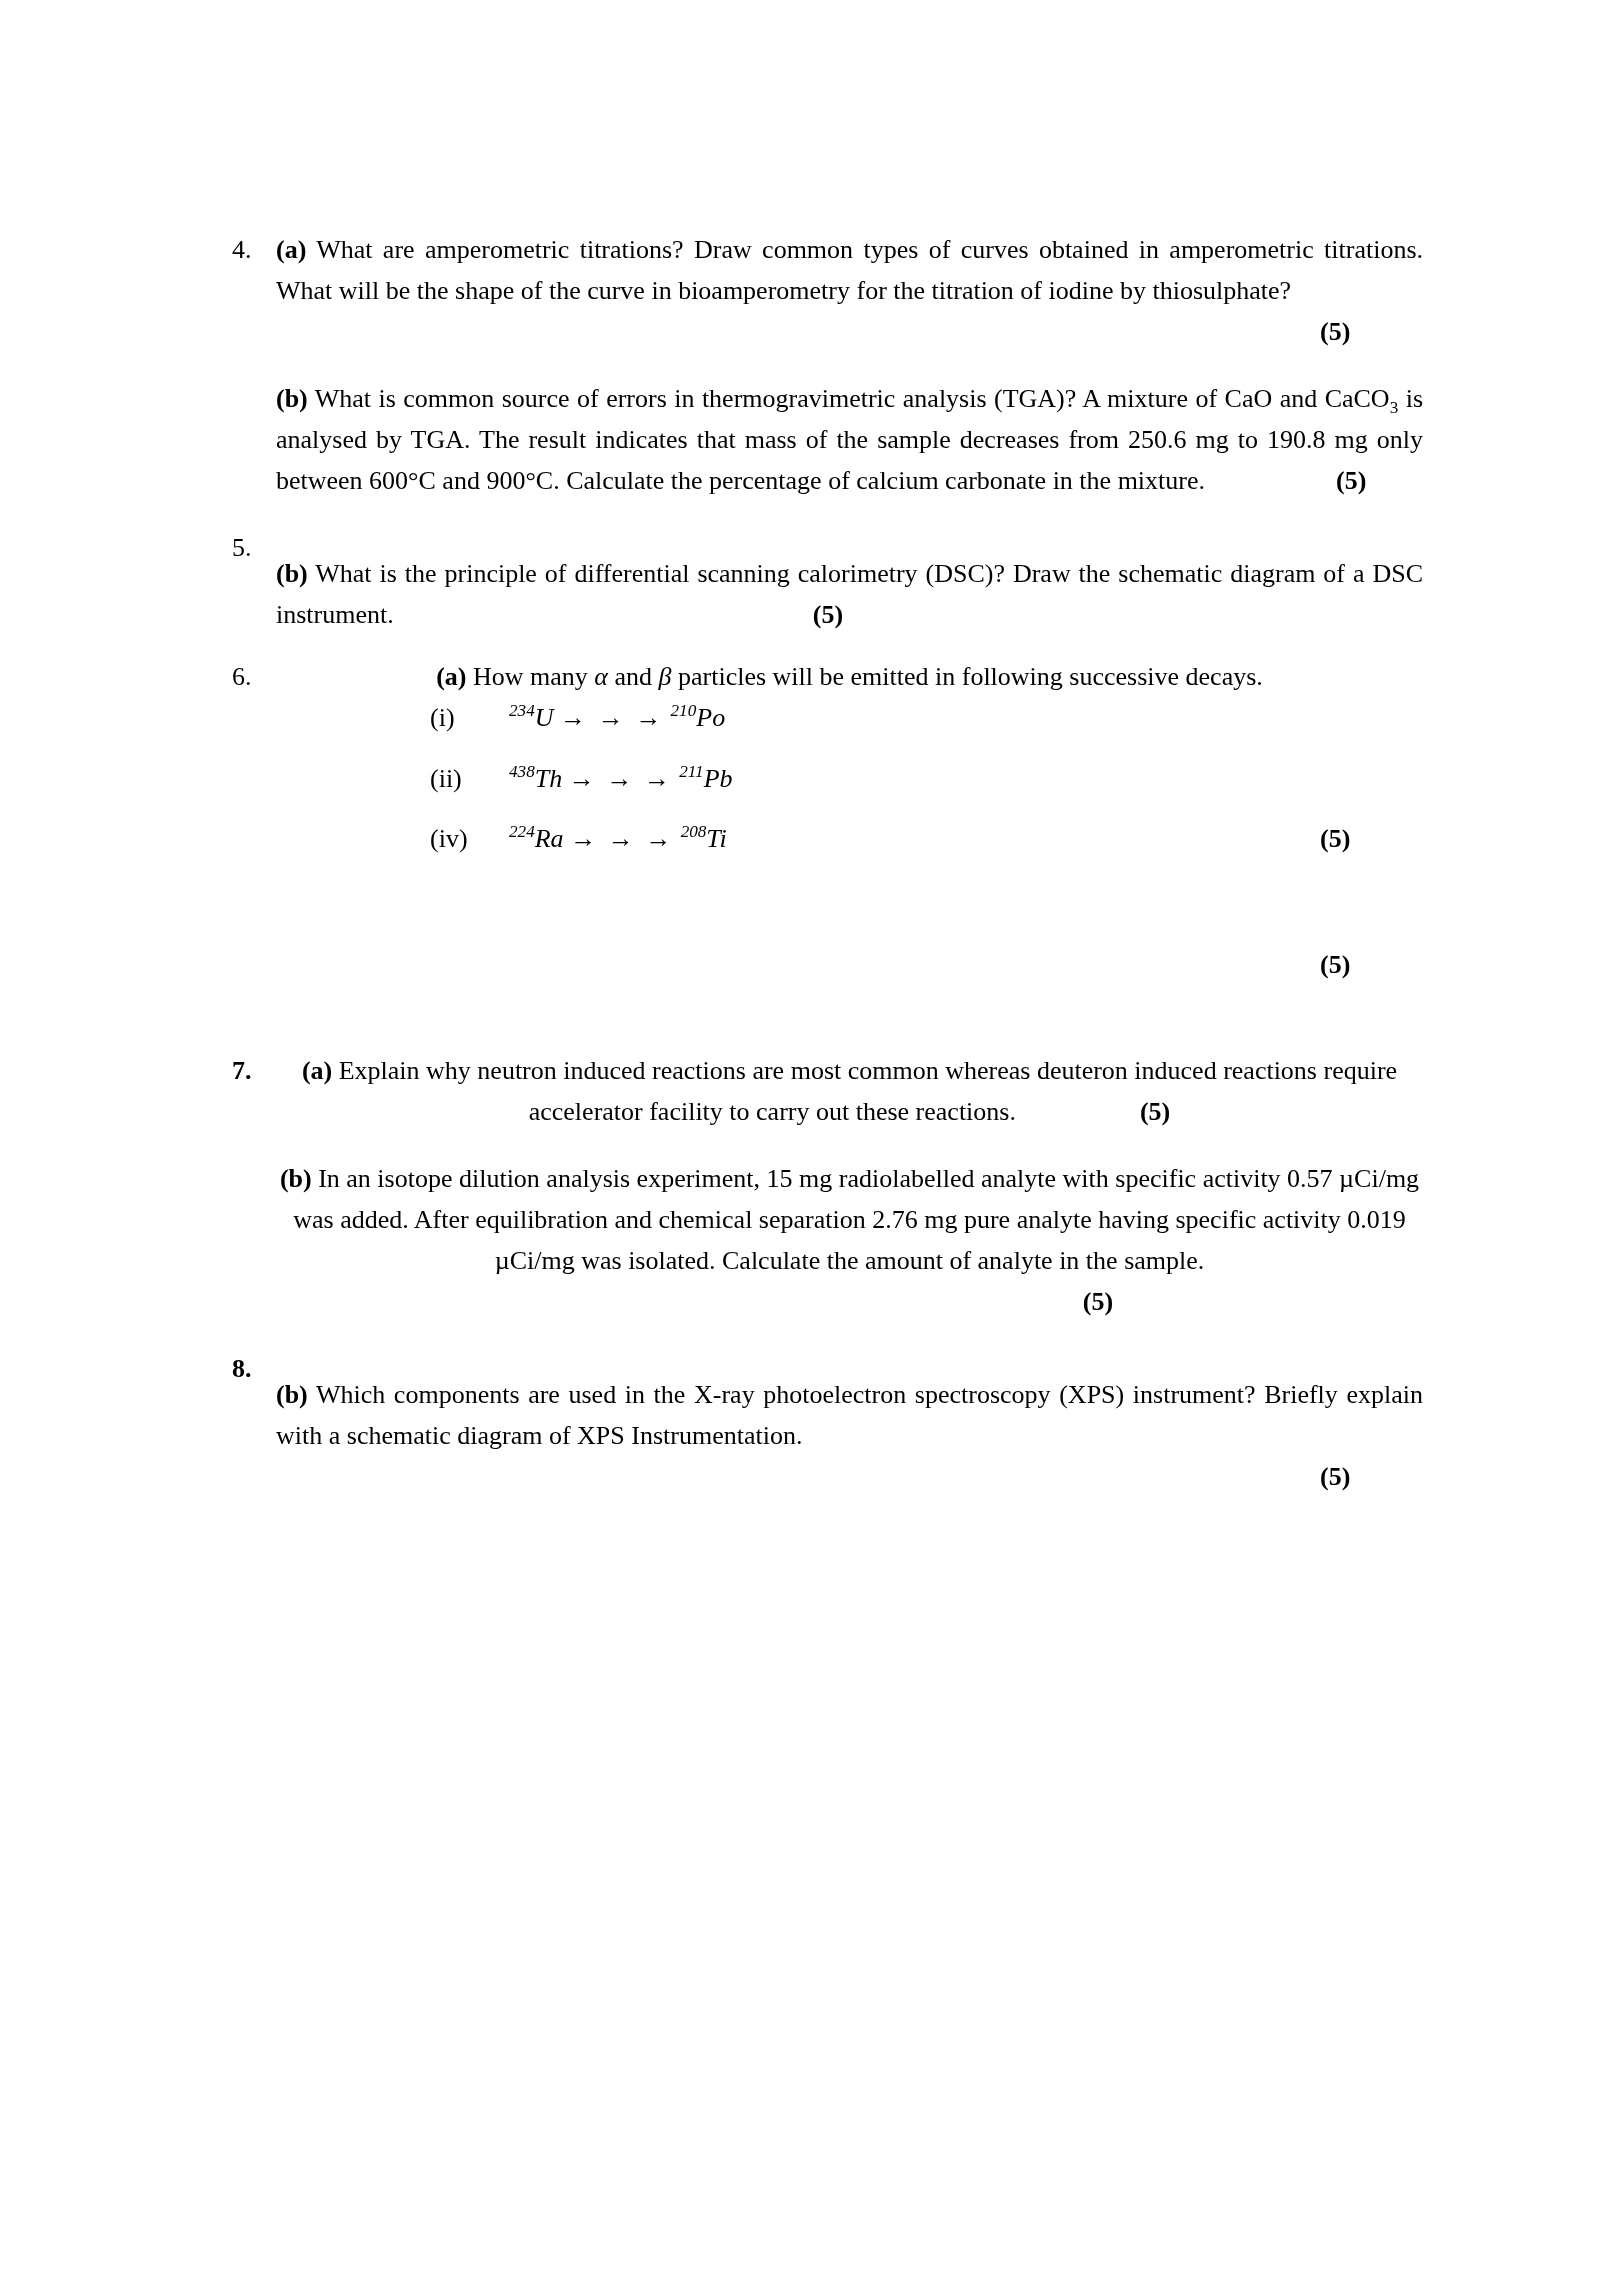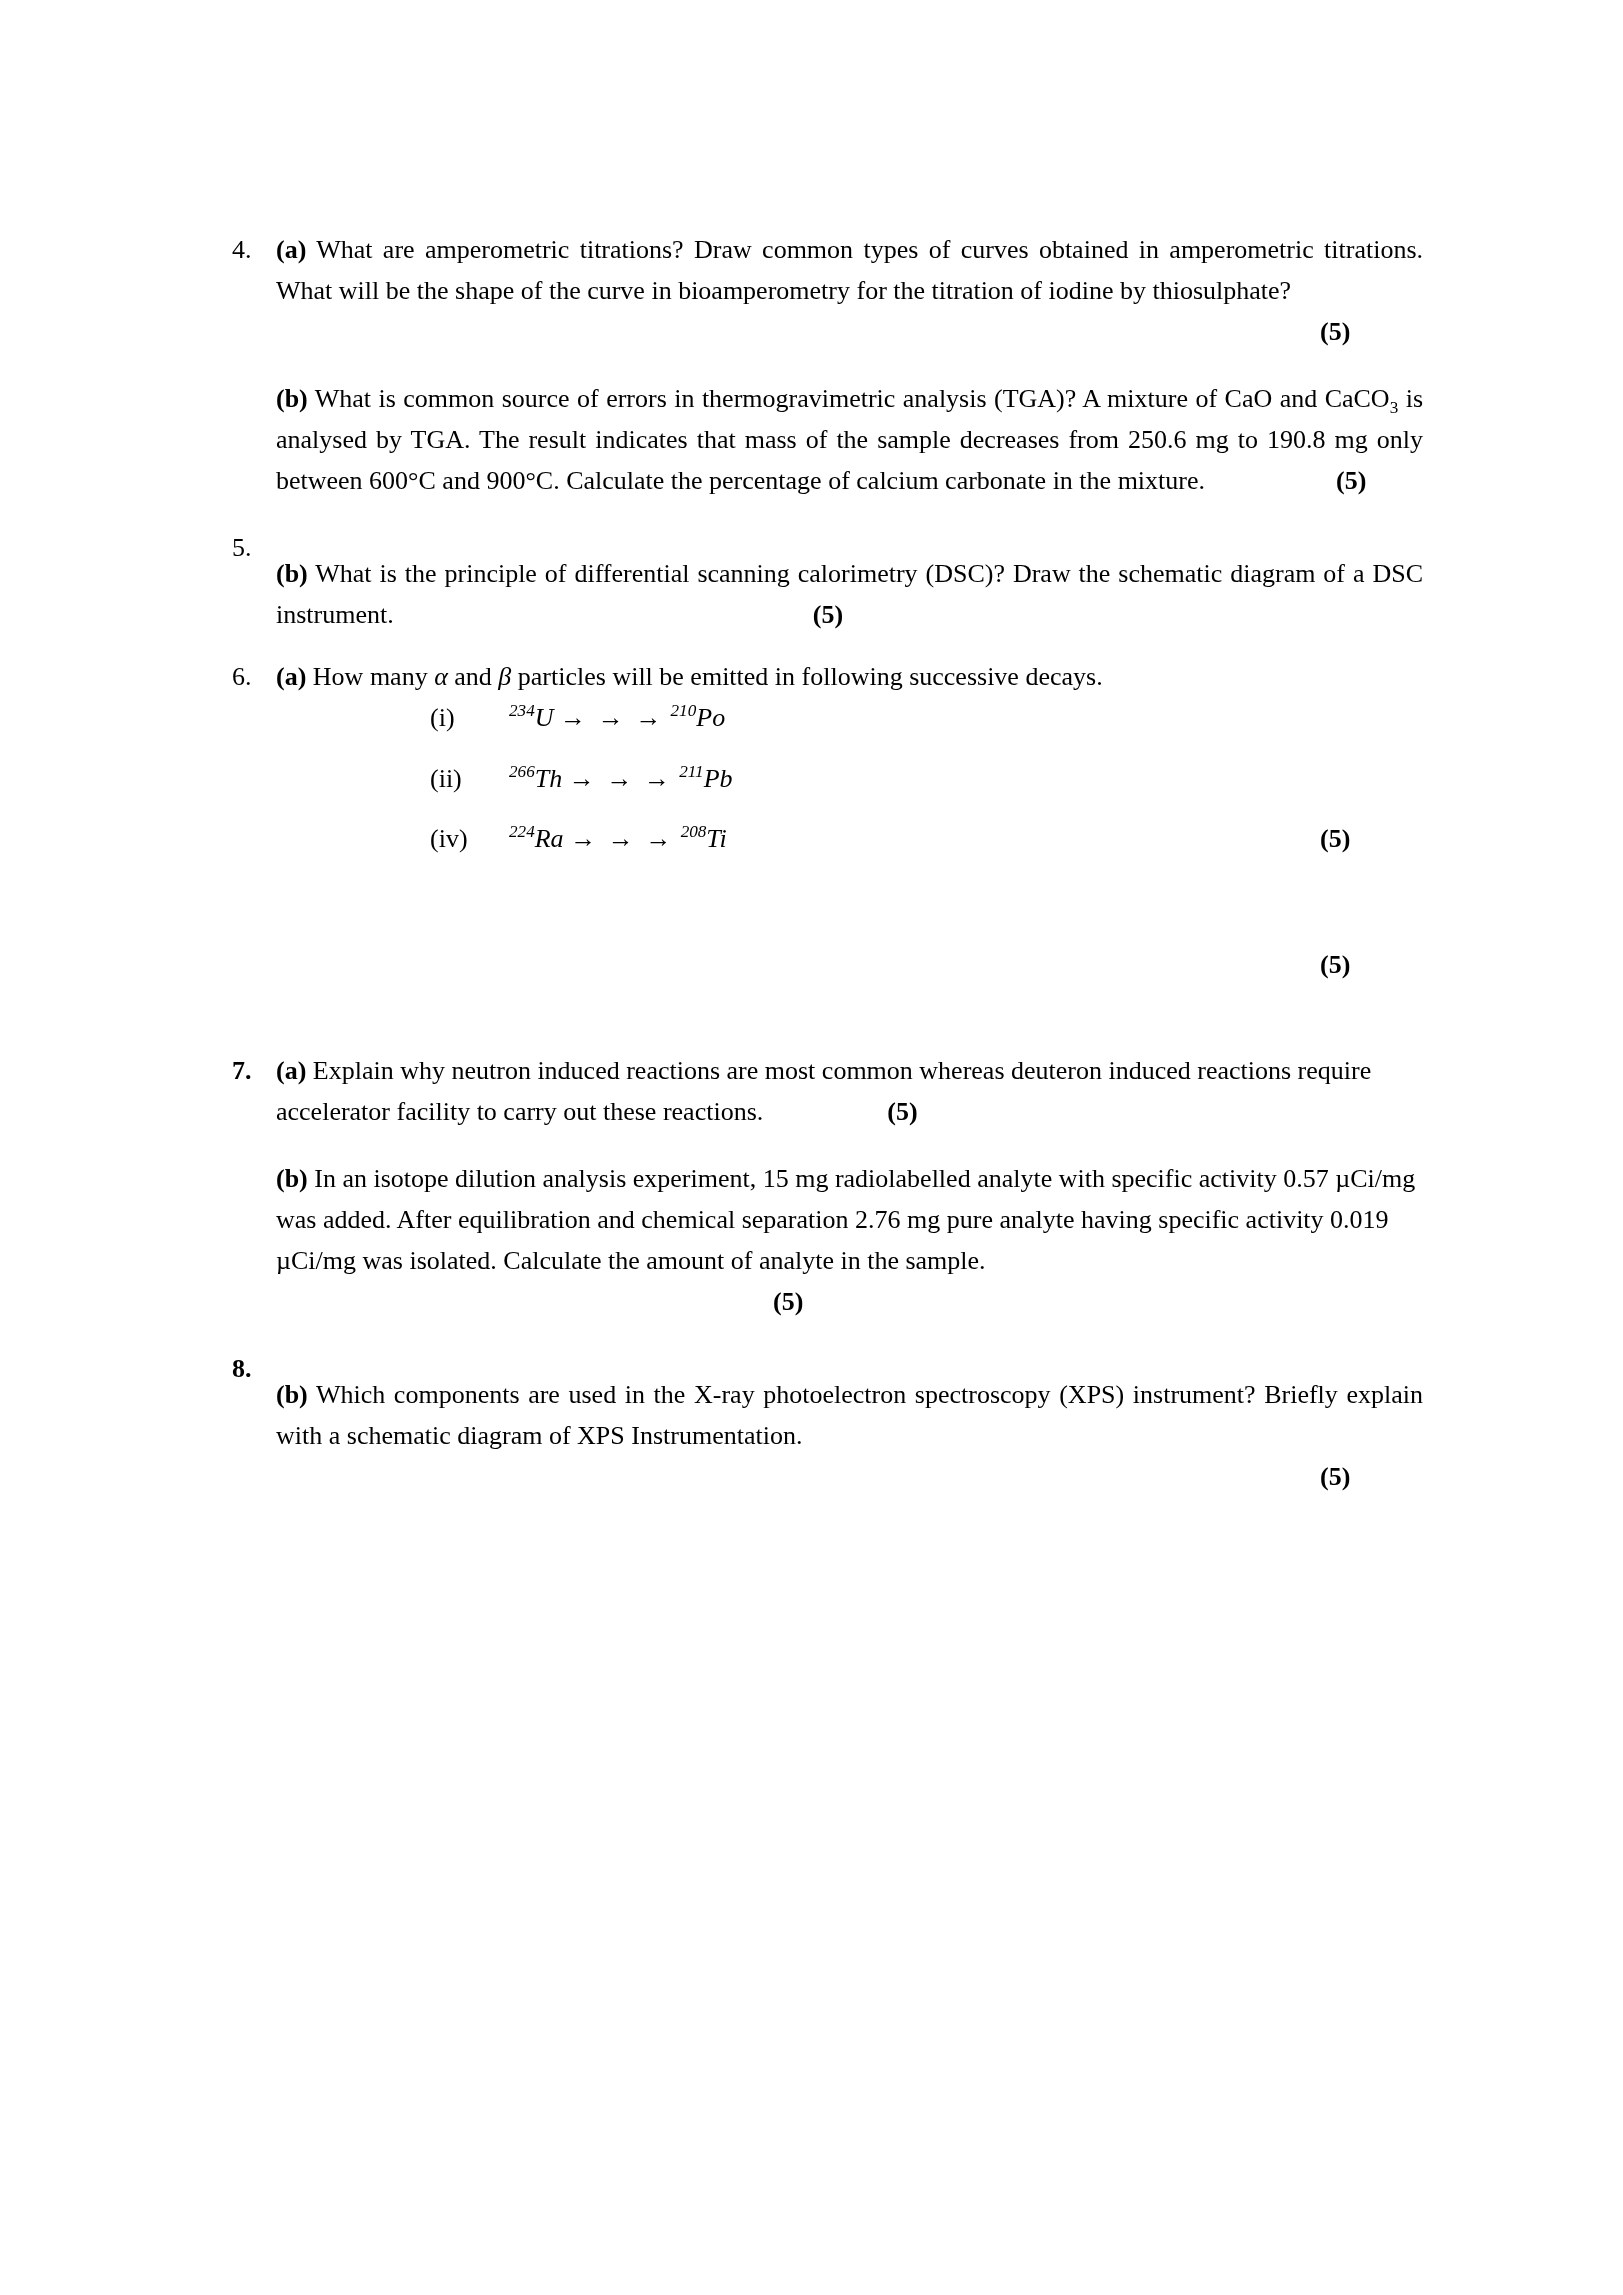--- a/index.html
+++ b/index.html
@@ -44,21 +44,21 @@
   }
 
   .para {
     font-size: 26px;
     line-height: 41px;
     text-align: justify;
     text-justify: inter-word;
     margin: 0;
     position: relative;
   }
-  .para.nojust { text-align: left; }
+  .para.nojust { text-align: center; }
 
   .lbl { font-weight: bold; }
 
   .marks {
     font-weight: bold;
     font-size: 26px;
   }
 
   
   .marks-inline {
@@ -154,21 +154,21 @@
 
       <div class="decay-list">
 
         <div class="decay-row">
           <span class="decay-label">(i)</span>
           <span class="decay-eq"><sup>234</sup><span>U</span> <span class="arrow">→ → →</span> <sup>210</sup><span>Po</span></span>
         </div>
 
         <div class="decay-row">
           <span class="decay-label">(ii)</span>
-          <span class="decay-eq"><sup>266</sup><span>Th</span> <span class="arrow">→ → →</span> <sup>211</sup><span>Pb</span></span>
+          <span class="decay-eq"><sup>438</sup><span>Th</span> <span class="arrow">→ → →</span> <sup>211</sup><span>Pb</span></span>
         </div>
 
 
         <div class="decay-row">
           <span class="decay-label">(iv)</span>
           <span class="decay-eq"><sup>224</sup><span>Ra</span> <span class="arrow">→ → →</span> <sup>208</sup><span>Ti</span></span>
           <span class="marks" style="position:absolute; left:1044px;">(5)</span>
         </div>
 
       </div>

